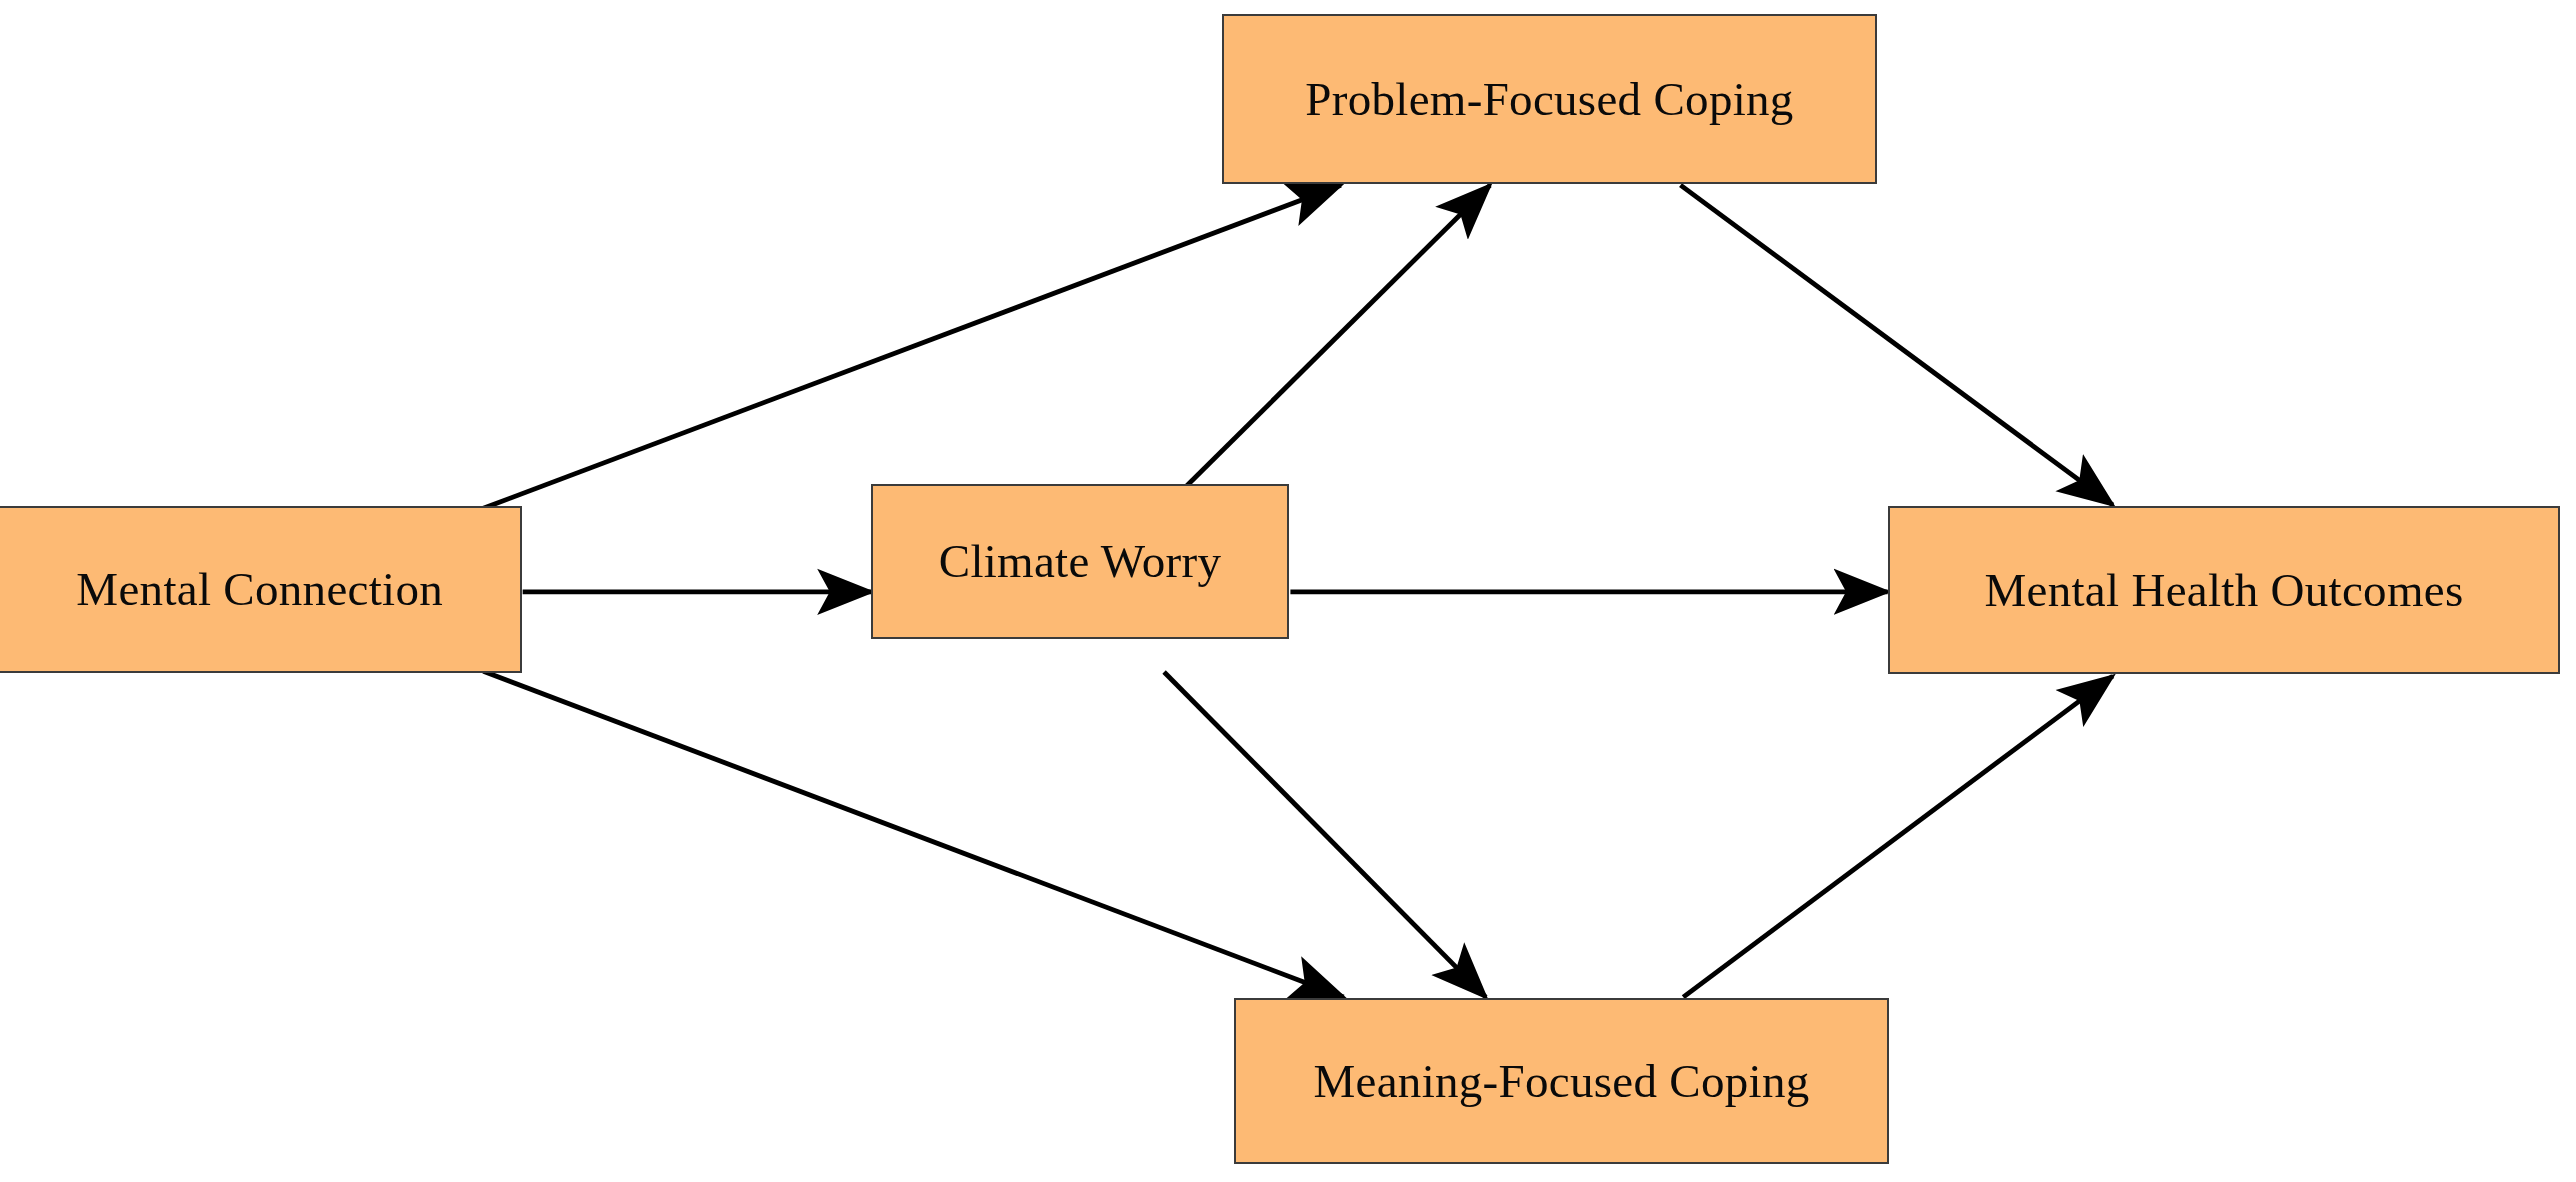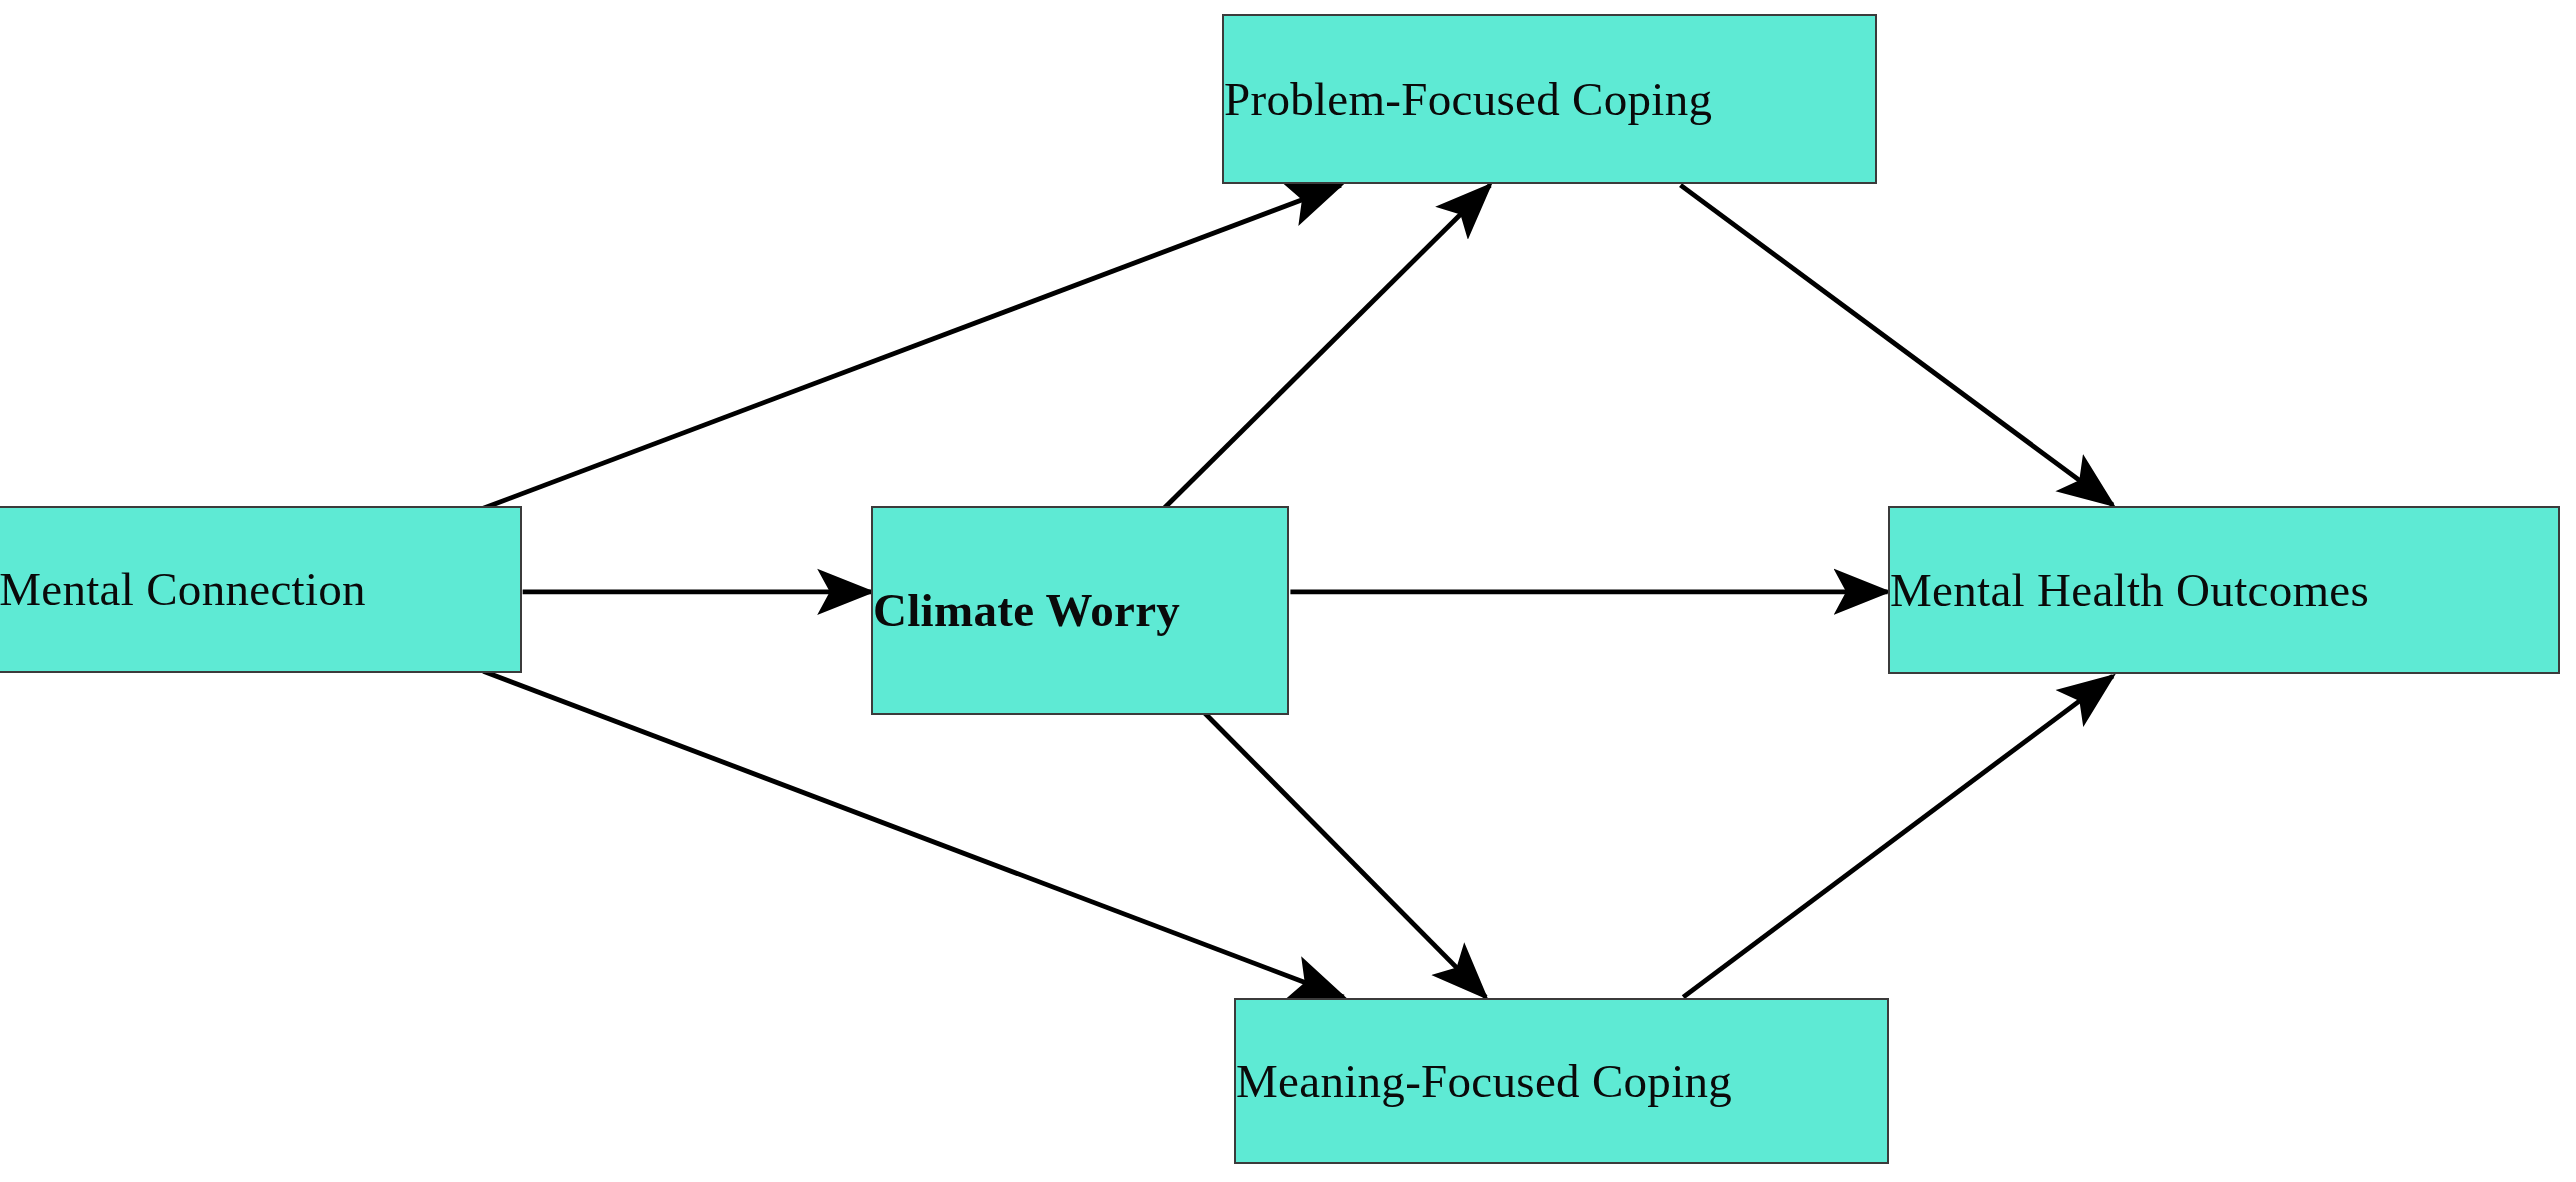--- a/index.html
+++ b/index.html
@@ -21,40 +21,41 @@
   #edge-layer {
     position: absolute;
     left: 0;
     top: 0;
     width: 2576px;
     height: 1183px;
   }
   .node {
     position: absolute;
     box-sizing: border-box;
-    background: #5eead4;
+    background: #fdba74;
     border: 2.1px solid #3b3b3b;
     display: flex;
     align-items: center;
+    justify-content: center;
     z-index: 3;
   }
   .node-label {
     font-family: "Liberation Serif", "DejaVu Serif", serif;
     font-size: 47px;
     line-height: 1;
     color: #0a0a0a;
     white-space: nowrap;
     letter-spacing: 0.3px;
   }
   
   #node-nature-connection {
     left: -2.8px;  top: 506px;  width: 525px;  height: 167px;
   }
   #node-climate-worry {
-    left: 871px; top: 506px;  width: 418px;  height: 209px; font-weight: bold;
+    left: 871px; top: 484px;  width: 418px;  height: 155px;
   }
   #node-problem-focused-coping {
     left: 1222px; top: 14px;   width: 655px;  height: 170px;
   }
   #node-meaning-focused-coping {
     left: 1234px; top: 998px; width: 655px;  height: 166px;
   }
   #node-mental-health-outcomes {
     left: 1888px; top: 506px;  width: 672px;  height: 168px;
   }

